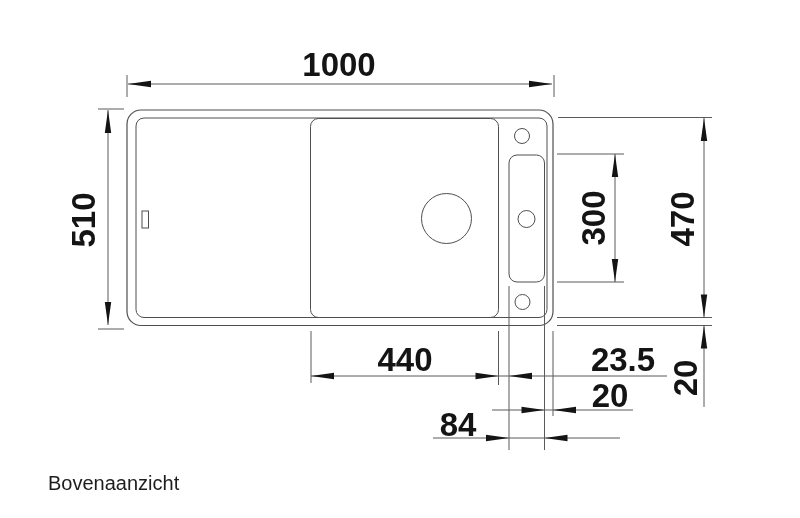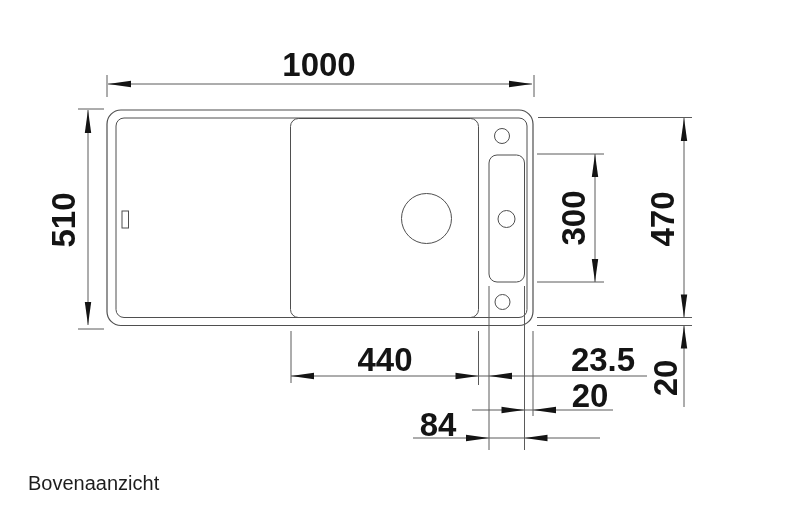--- a/index.html
+++ b/index.html
@@ -8,20 +8,21 @@
     --ink:#141414;
     --bg:#ffffff;
   }
   html,body{margin:0;padding:0;background:var(--bg);}
   .canvas{
     position:relative;
     width:762px;height:518px;
     background:var(--bg);
     font-family:"Liberation Sans", sans-serif;
     overflow:hidden;
+    margin-left:20px;
   }
   svg{display:block;}
   .geo{fill:none;stroke:var(--line);stroke-width:1.2;}
   .geo-thin{fill:none;stroke:var(--line);stroke-width:1;}
   .dim{fill:none;stroke:var(--dimline);stroke-width:1;}
   .arrow{fill:var(--ink);stroke:none;}
   .dimtext{
     font-family:"Liberation Sans", sans-serif;
     font-weight:bold;font-size:33px;fill:var(--ink);
   }

